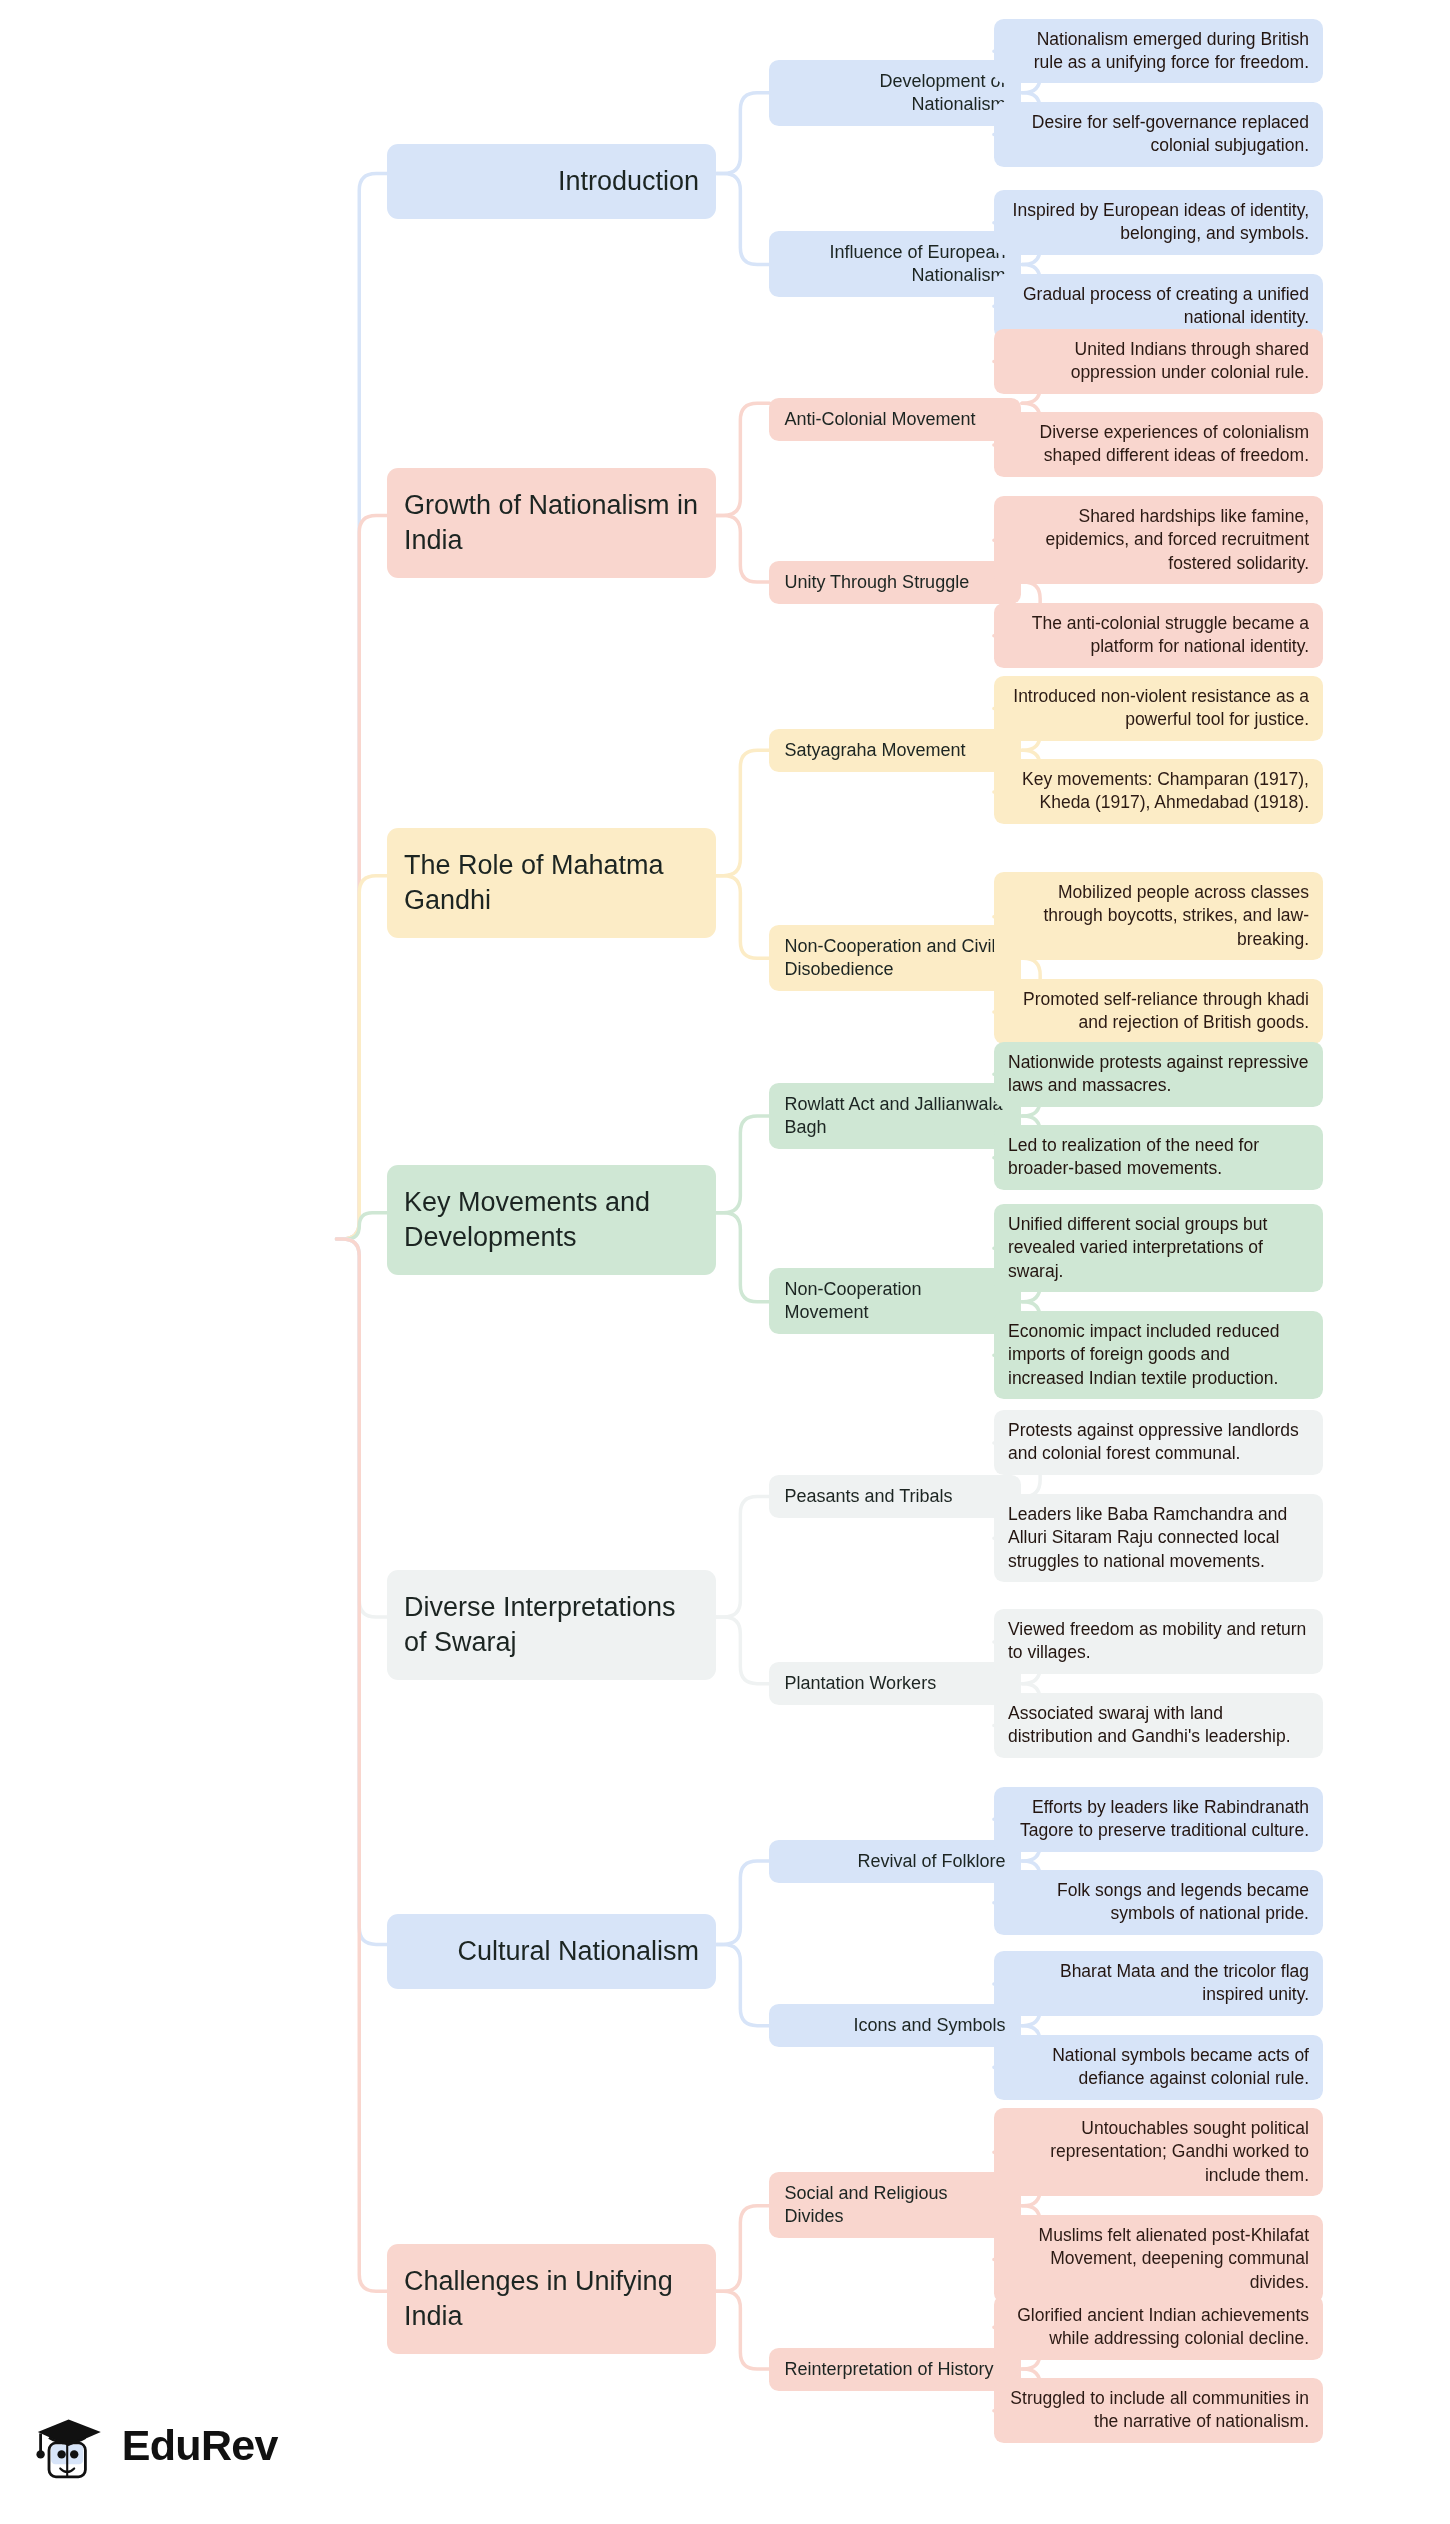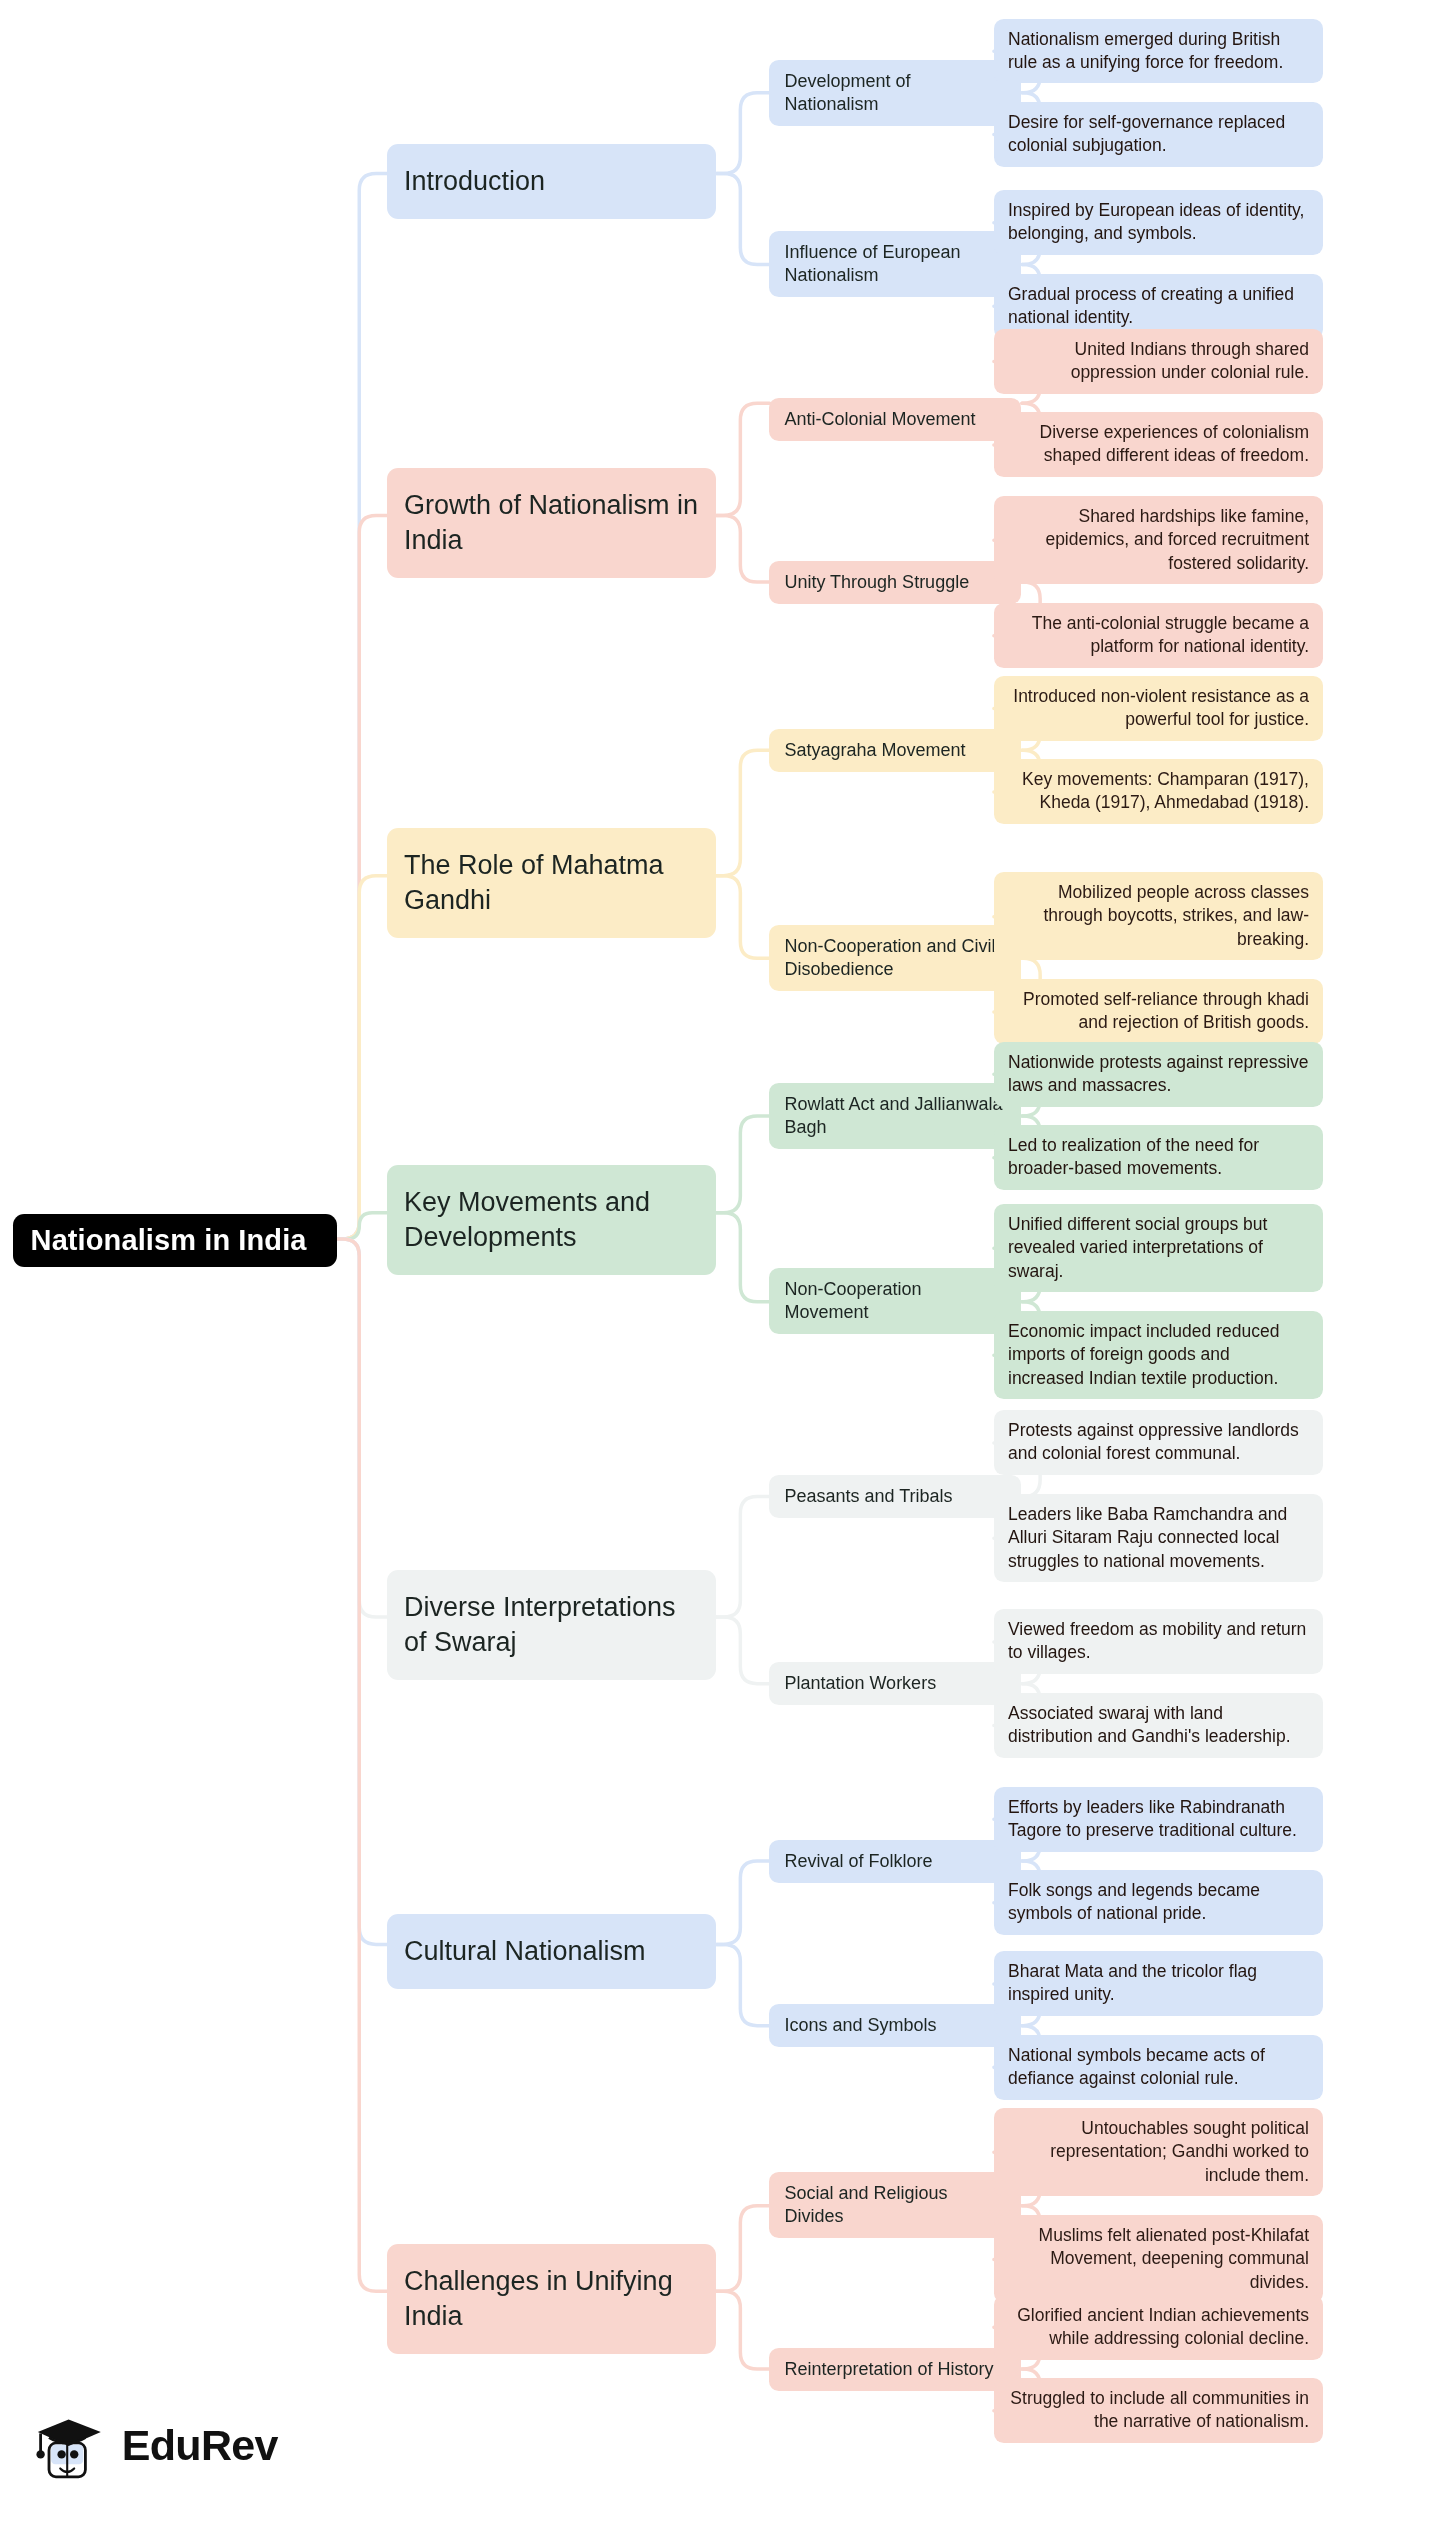--- a/index.html
+++ b/index.html
@@ -10,21 +10,21 @@
   .node .txt{display:block;width:100%;}
   
   .root{background:#000000;color:#ffffff;font-weight:bold;font-size:29px;border-radius:11.2px;
         padding:9.8px 18px;letter-spacing:0.1px;}
   
   .l1{font-size:27px;color:#1c2522;padding:20px 17px;line-height:1.30;border-radius:11.2px;}
   
   .l2{font-size:18px;color:#1c2522;padding:9.8px 15.4px;line-height:1.28;border-radius:9.8px;}
   
   .l3{font-size:17.5px;color:#231510;padding:9px 14px;line-height:1.34;border-radius:9.8px;}
-  .c-blue  {background:#d7e4f8;}
+  .c-blue  {background:#d7e4f8;text-align:right;}
   .c-pink  {background:#f9d6ce;}
   .c-yellow{background:#fcecc6;}
   .c-green {background:#cfe7d4;}
   .c-grey  {background:#eff2f2;}
   .c-blue .txt,.c-pink .txt,.c-yellow .txt,.c-green .txt,.c-grey .txt{color:inherit;}
   .l3.c-pink,.l3.c-yellow{color:#2b1a14;text-align:right;}
   
   #logo{position:absolute;left:28px;top:2393px;width:301px;height:105px;display:flex;align-items:center;gap:9.8px;}
   #logo .mark{width:84px;height:84px;position:relative;flex:0 0 auto;}
   #logo .word{font-size:43px;font-weight:bold;color:#111;letter-spacing:-0.7px;font-family:"Liberation Sans",sans-serif;}
@@ -78,23 +78,20 @@
       <path d="M1458,2890.5 L1460,2890.5 Q1484,2890.5 1484,2914.5 L1484,2926 Q1484,2950 1508,2950 L1418,2950" fill="none" stroke="#d7e4f8" stroke-width="5" stroke-linecap="round"></path>
       <path d="M480,1768 L488.4,1768 Q512.4,1768 512.4,1792 L512.4,3245.5 Q512.4,3269.5 536.4,3269.5 L552,3269.5" fill="none" stroke="#f9d6ce" stroke-width="5" stroke-linecap="round"></path>
       <path d="M1022,3269.5 L1032.2,3269.5 Q1056.2,3269.5 1056.2,3245.5 L1056.2,3171.5 Q1056.2,3147.5 1080.2,3147.5 L1098,3147.5" fill="none" stroke="#f9d6ce" stroke-width="5" stroke-linecap="round"></path>
       <path d="M1458,3147.5 L1460,3147.5 Q1484,3147.5 1484,3123.5 L1484,3095 Q1484,3071 1508,3071 L1418,3071" fill="none" stroke="#f9d6ce" stroke-width="5" stroke-linecap="round"></path>
       <path d="M1458,3147.5 L1460,3147.5 Q1484,3147.5 1484,3171.5 L1484,3200 Q1484,3224 1508,3224 L1418,3224" fill="none" stroke="#f9d6ce" stroke-width="5" stroke-linecap="round"></path>
       <path d="M1022,3269.5 L1032.2,3269.5 Q1056.2,3269.5 1056.2,3293.5 L1056.2,3356.5 Q1056.2,3380.5 1080.2,3380.5 L1098,3380.5" fill="none" stroke="#f9d6ce" stroke-width="5" stroke-linecap="round"></path>
       <path d="M1458,3380.5 L1460,3380.5 Q1484,3380.5 1484,3356.5 L1484,3345 Q1484,3321 1508,3321 L1418,3321" fill="none" stroke="#f9d6ce" stroke-width="5" stroke-linecap="round"></path>
       <path d="M1458,3380.5 L1460,3380.5 Q1484,3380.5 1484,3404.5 L1484,3416 Q1484,3440 1508,3440 L1418,3440" fill="none" stroke="#f9d6ce" stroke-width="5" stroke-linecap="round"></path>
     </svg>
 
-  <div class="node root" id="root-node" style="left: 12.6px; top: 1214px; width: 324px;">
-    <span class="txt">Nationalism in India</span>
-  </div>
 
   <div id="nodes">
       <div class="node l1 c-blue" style="left: 387px; top: 144px; width: 329px;">
         <span class="txt">Introduction</span>
       </div>
       <div class="node l2 c-blue" style="left: 769px; top: 60px; width: 252px;">
         <span class="txt">Development of Nationalism</span>
       </div>
       <div class="node l3 c-blue" style="left: 994px; top: 18.6px; width: 329px;">
         <span class="txt">Nationalism emerged during British rule as a unifying force for freedom.</span>

